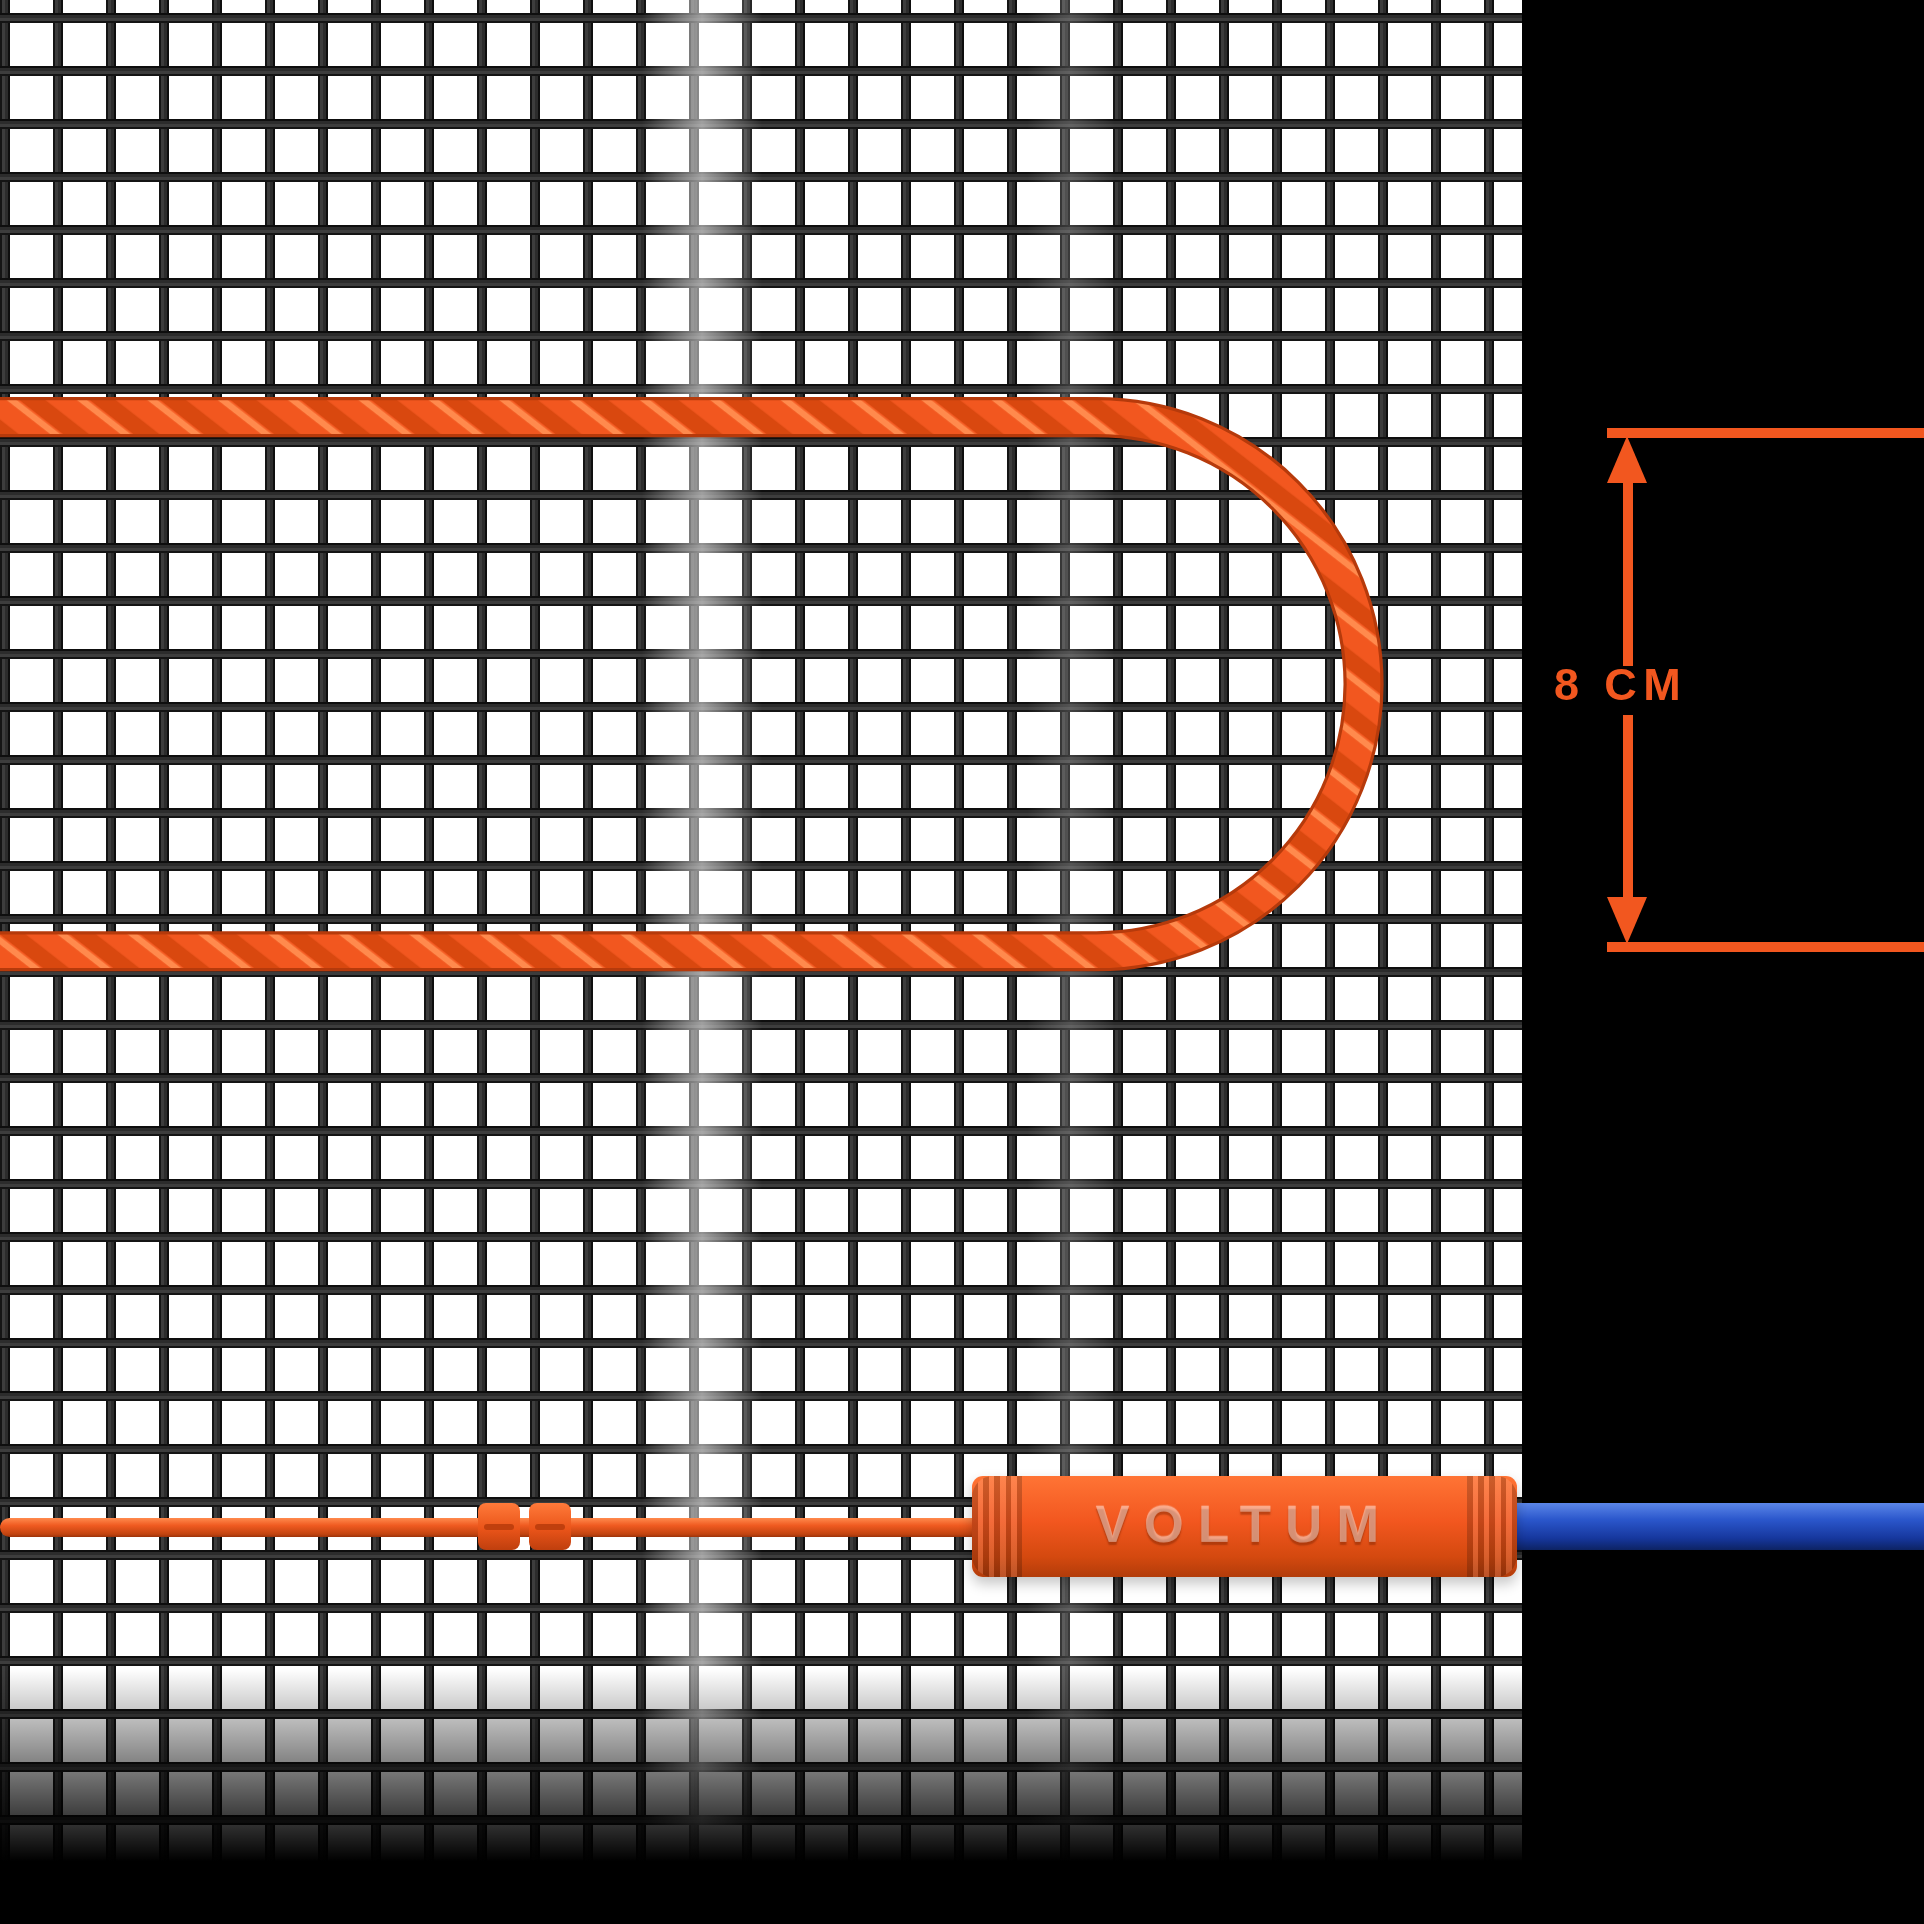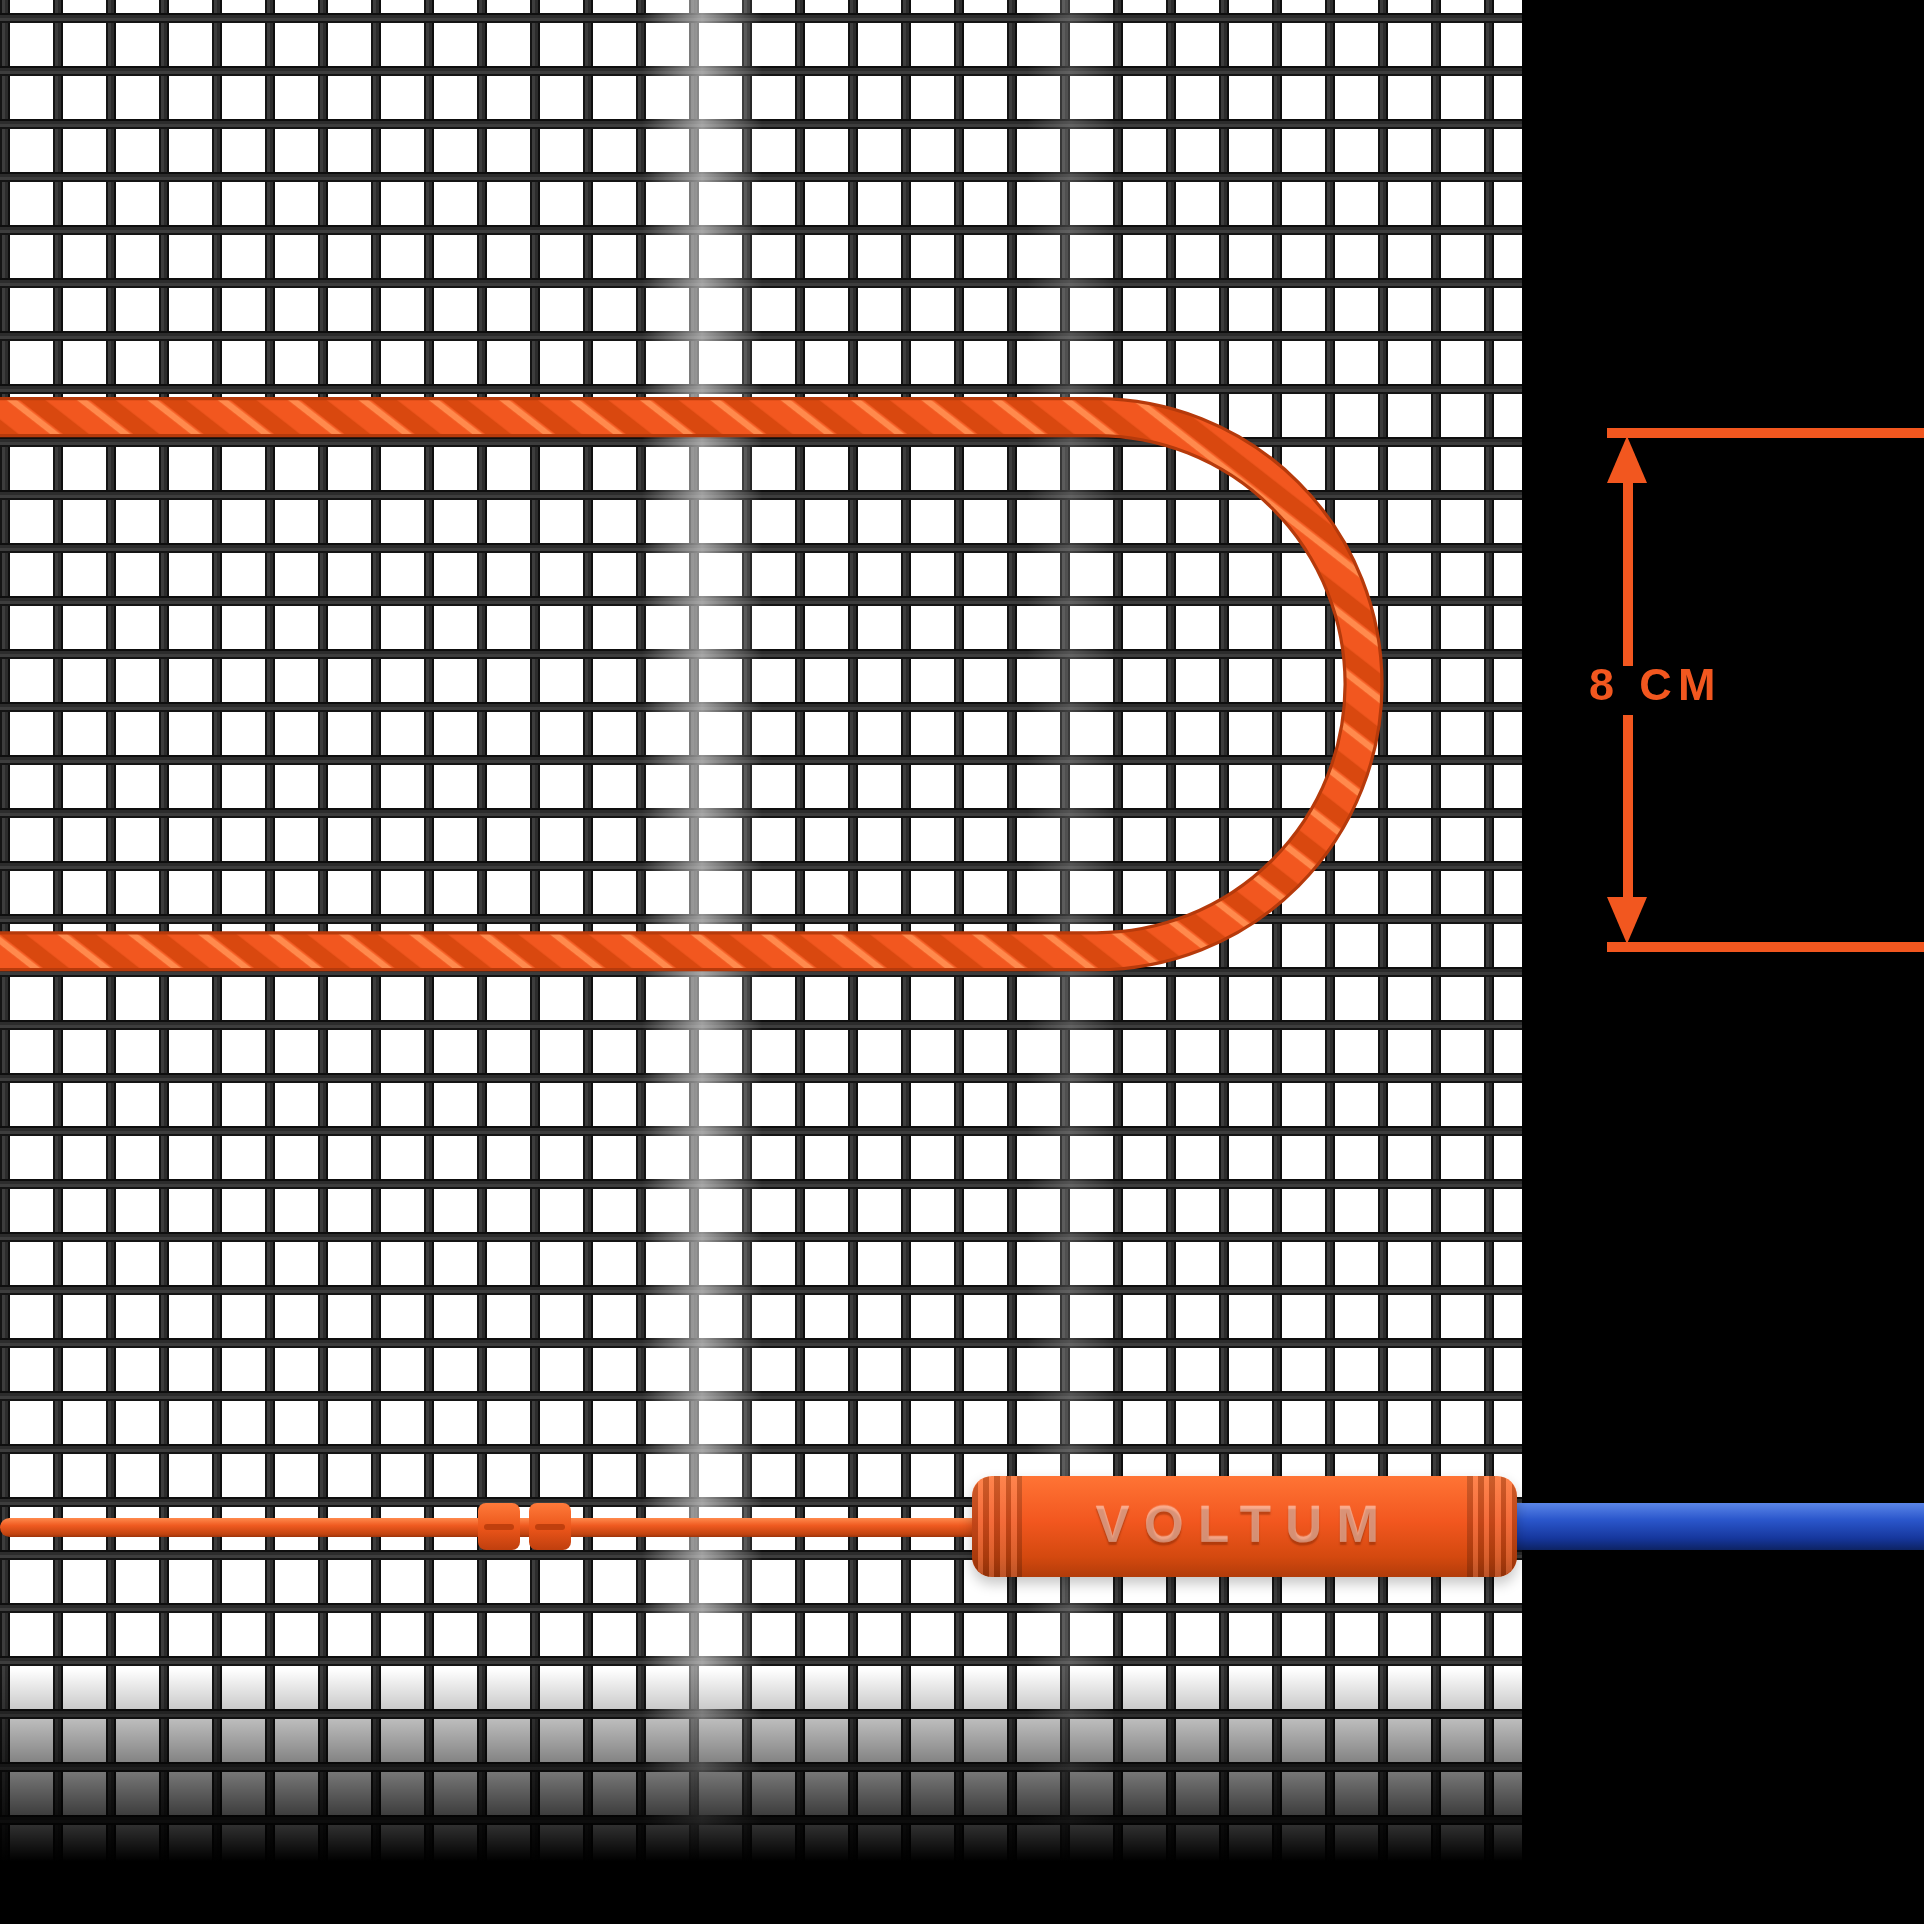--- a/index.html
+++ b/index.html
@@ -49,21 +49,21 @@
   .dim-v.a { top: 480px; height: 186px; }
   .dim-v.b { top: 715px; height: 183px; }
   .arrowhead {
     position: absolute; width: 0; height: 0;
     border-left: 20px solid transparent; border-right: 20px solid transparent;
   }
   .arrow-up   { left: 1607px; top: 436px;  border-bottom: 47px solid var(--accent-orange, #F2571F); }
   .arrow-down { left: 1607px; top: 897px; border-top:    47px solid var(--accent-orange, #F2571F); }
   .dim-label {
     position: absolute; left: 1554px; top: 659px; width: 168px;
-    text-align: right;
+    text-align: left;
     font-size: 45px; font-weight: bold; letter-spacing: 6.4px;
     color: var(--accent-orange, #F2571F);
     white-space: nowrap;
   }
   
   .cold-lead {
     position: absolute; left: 0; top: 1518px; width: 1011px; height: 19px;
     background: linear-gradient(#ff8a4d, #ef5a20 40%, #c24410 85%, #9c330a);
     border-radius: 9.6px;
   }
@@ -77,21 +77,21 @@
   .splice::after {
     content: ""; position: absolute; left: 6.4px; right: 6.4px; top: 21px; height: 5.6px;
     background: #c03f0d; border-radius: 3.2px;
   }
   .blue-cable {
     position: absolute; left: 1505px; top: 1503px; width: 420px; height: 47px;
     background: linear-gradient(#5b86e8, #2b57cc 35%, #16379d 75%, #0d2363);
   }
   .connector {
     position: absolute; left: 972px; top: 1476px; width: 545px; height: 101px;
-    border-radius: 20px;
+    border-radius: 11px;
     background: linear-gradient(#ff7435, #f2571f 45%, #d4490f 80%, #b23c0a);
     box-shadow: 0 6.4px 13px rgba(0,0,0,.22);
   }
   .rib {
     position: absolute; top: 0; bottom: 0; width: 50px;
     background: repeating-linear-gradient(90deg, rgba(0,0,0,.20) 0 5.6px, rgba(255,255,255,.12) 5.6px 11.2px);
   }
   .rib.left  { left: 0;  border-radius: 21px 0 0 21px; }
   .rib.right { right: 0; border-radius: 0 21px 21px 0; }
   .brand {

